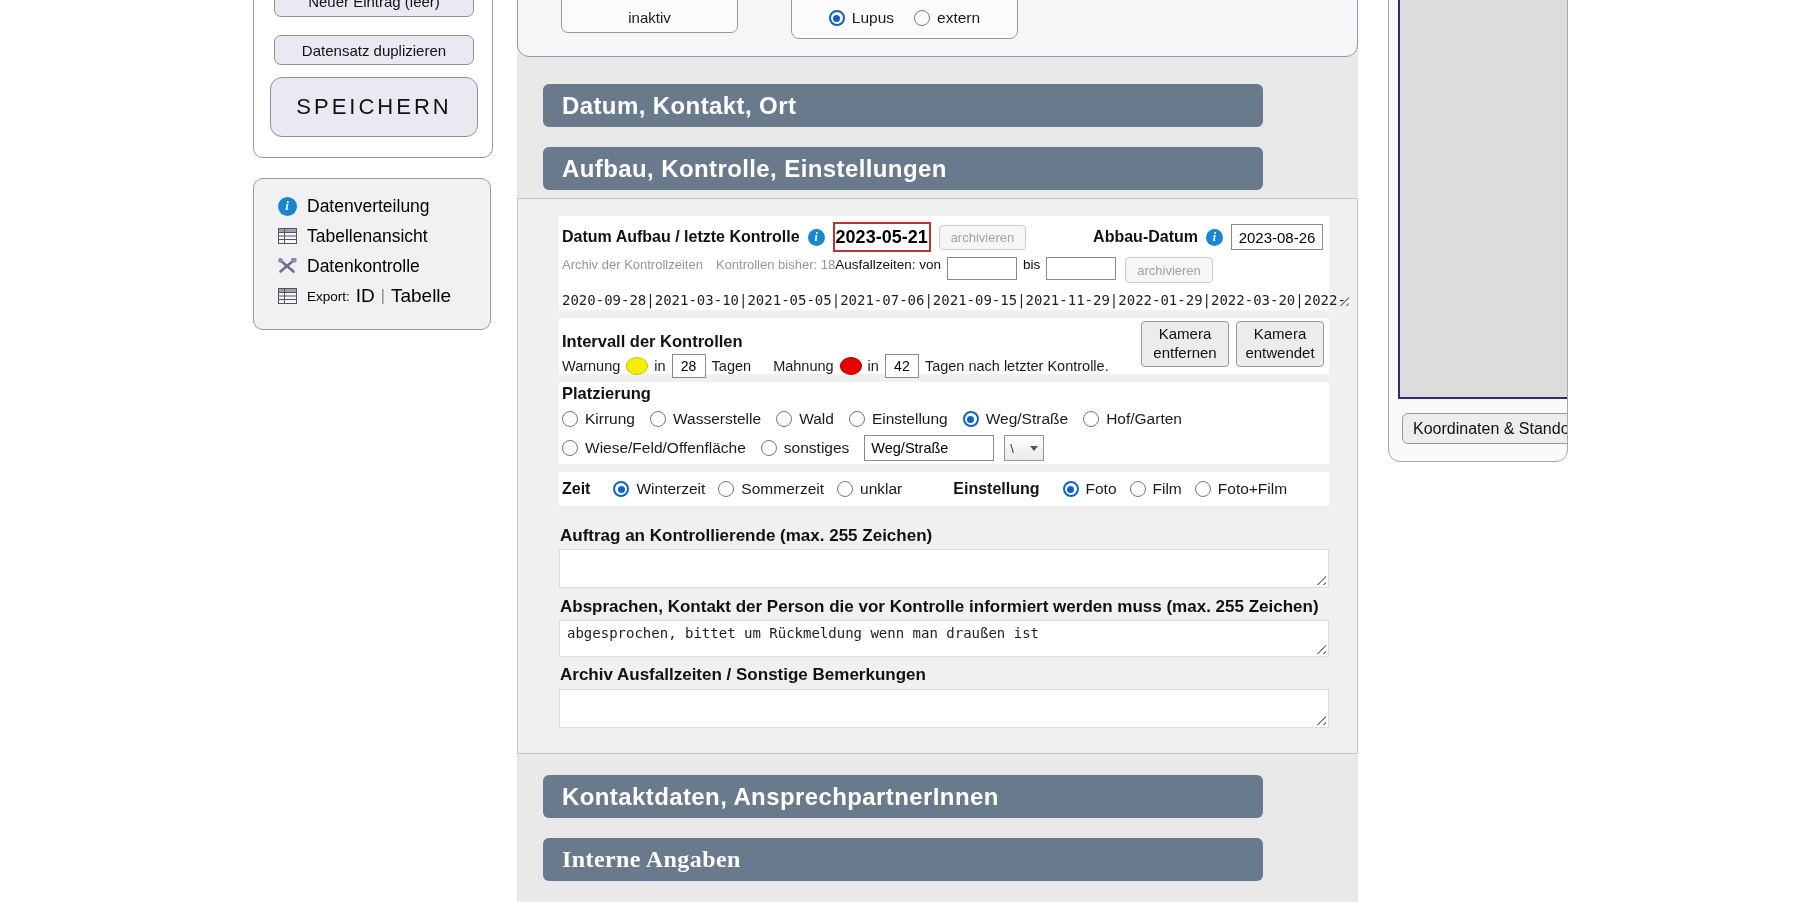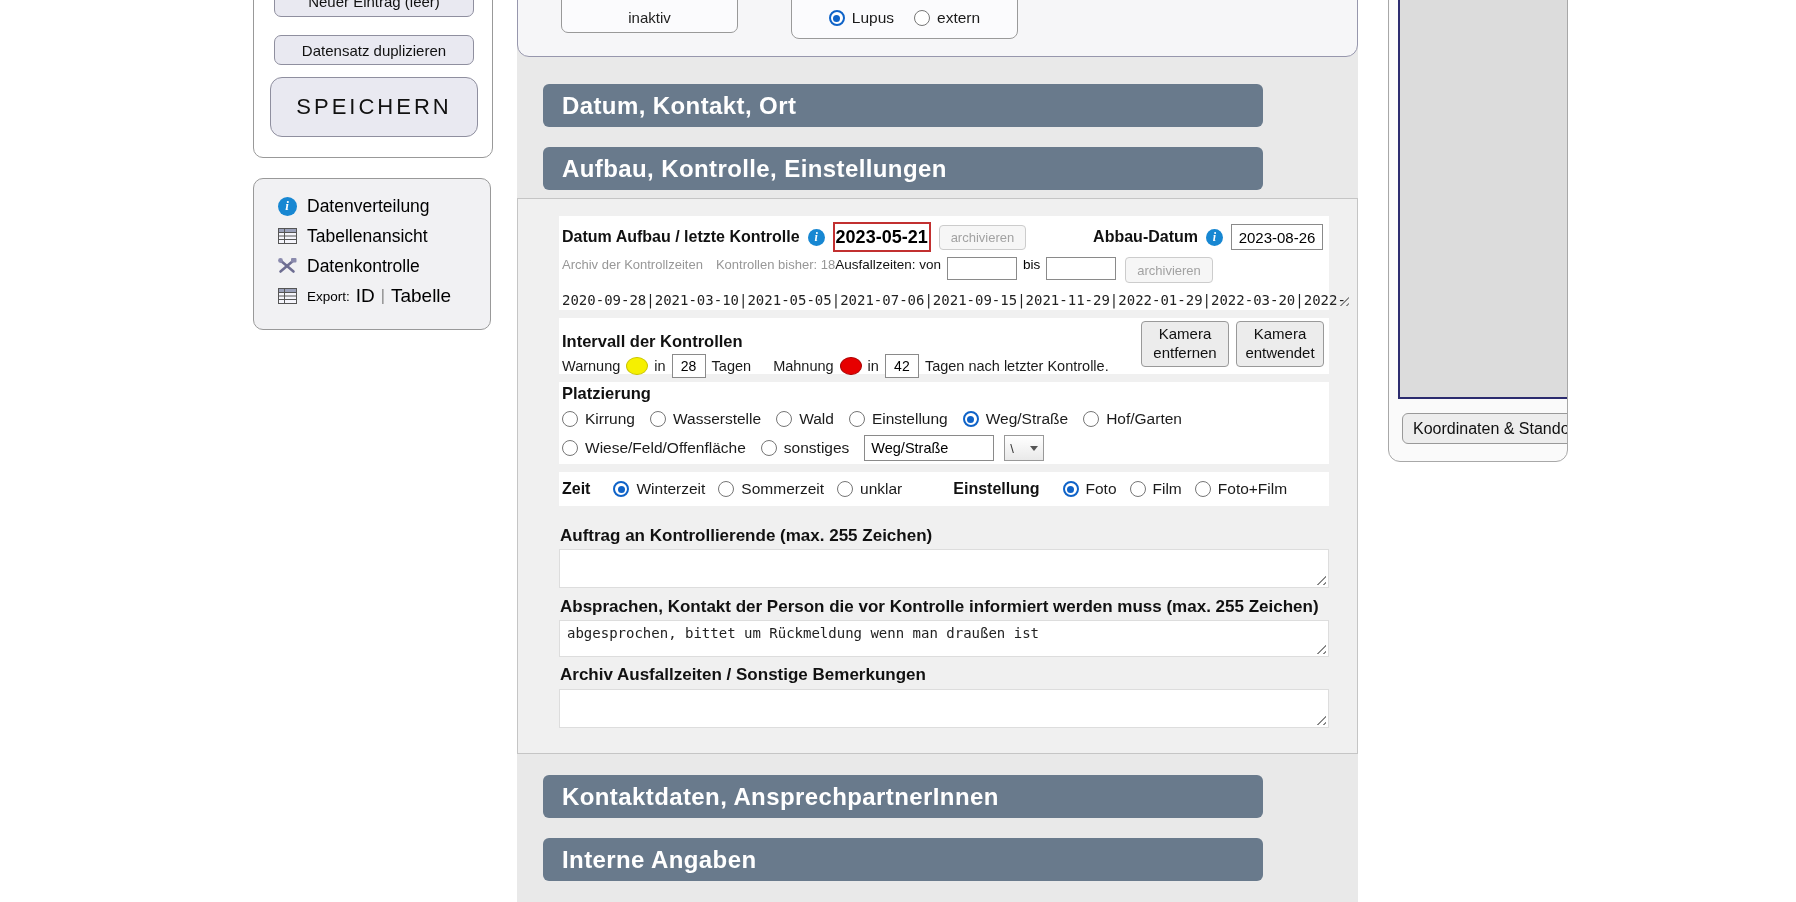--- a/index.html
+++ b/index.html
@@ -48,21 +48,21 @@
   .rb.sel { border:2px solid #0f63c8; }
   .rb.sel::after { content:''; position:absolute; inset:2.5px; background:#0f63c8; border-radius:50%; }
 
   
   .sec-bar { position:absolute; left:543px; width:720px; height:43px; background:#697a8c; border-radius:6px;
              color:#fff; display:flex; align-items:center; padding-left:19px; font-size:24px; font-weight:700;
              letter-spacing:0.4px; cursor:pointer; }
   .sec-datum  { top:84px; }
   .sec-aufbau { top:147px; }
   .sec-kontakt{ top:775px; }
-  .sec-intern { top:838px; }
+  .sec-intern { top:838px;font-family:Liberation Serif, serif; }
 
   
   .content-panel { position:absolute; left:517px; top:198px; width:841px; height:556px; background:#f0f0f0;
                    border:1px solid #c5c5c5; border-radius:0; }
   .wgroup { position:absolute; background:#ffffff; }
 
   .g1 { left:41px; top:17px; width:770px; height:94px; padding:4px 6px 2px 3px; display:flex; flex-direction:column; gap:3px; }
   .g1row1 { display:flex; align-items:center; gap:8px; height:34px; }
   .lbl-b { font-weight:700; color:#111; font-size:16px; white-space:nowrap; }
   .date-red { width:98px; height:30px; border:2px solid #c23030; text-align:center; font-size:18px; font-weight:600;

